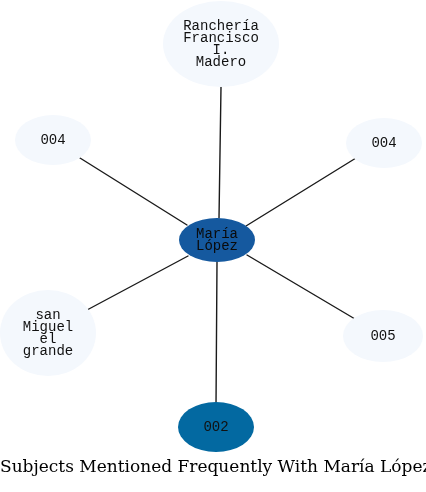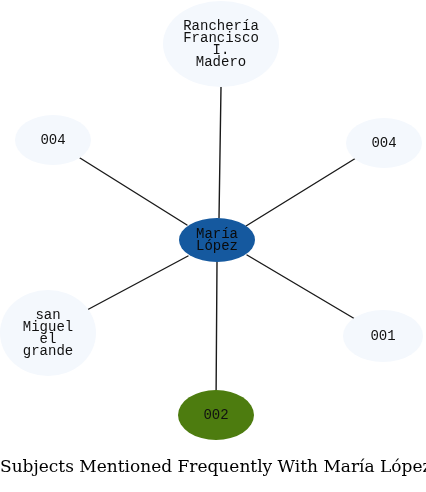--- a/index.html
+++ b/index.html
@@ -88,23 +88,23 @@
       <div class="node node-peripheral" style="left: 163px; top: 1px; width: 116px; height: 86px; background: rgb(244, 248, 253);">
         <span class="node-label">Ranchería
 Francisco
 I.
 Madero</span>
       </div>
       <div class="node node-peripheral" style="left: 346px; top: 118px; width: 76px; height: 50px; background: rgb(244, 248, 253);">
         <span class="node-label">004</span>
       </div>
       <div class="node node-peripheral" style="left: 343px; top: 310px; width: 80px; height: 52px; background: rgb(244, 248, 253);">
-        <span class="node-label">001</span>
+        <span class="node-label">005</span>
       </div>
-      <div class="node node-peripheral" style="left: 178px; top: 390px; width: 76px; height: 50px; background: #4d7c0f; text-align: right;">
+      <div class="node node-peripheral" style="left: 178px; top: 402px; width: 76px; height: 50px; background: #0369a1; text-align: right;">
         <span class="node-label">002</span>
       </div>
       <div class="node node-peripheral" style="left: 0; top: 290px; width: 96px; height: 86px; background: rgb(244, 248, 253);">
         <span class="node-label">san
 Miguel
 el
 grande</span>
       </div>
       <div class="node node-peripheral" style="left: 15px; top: 115px; width: 76px; height: 50px; background: rgb(244, 248, 253);">
         <span class="node-label">004</span>

